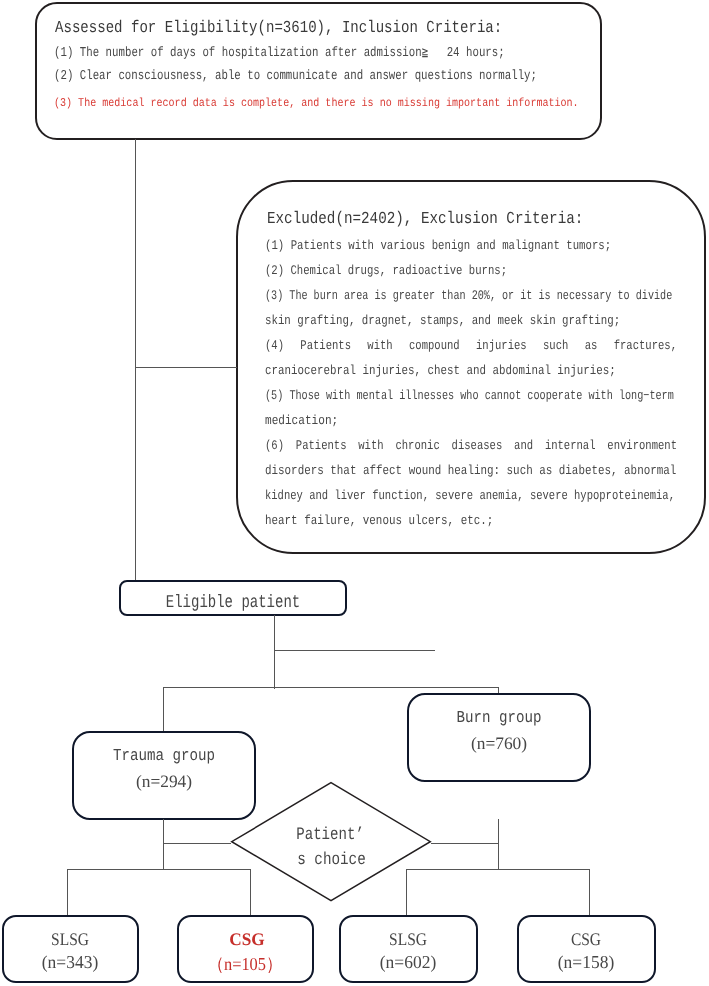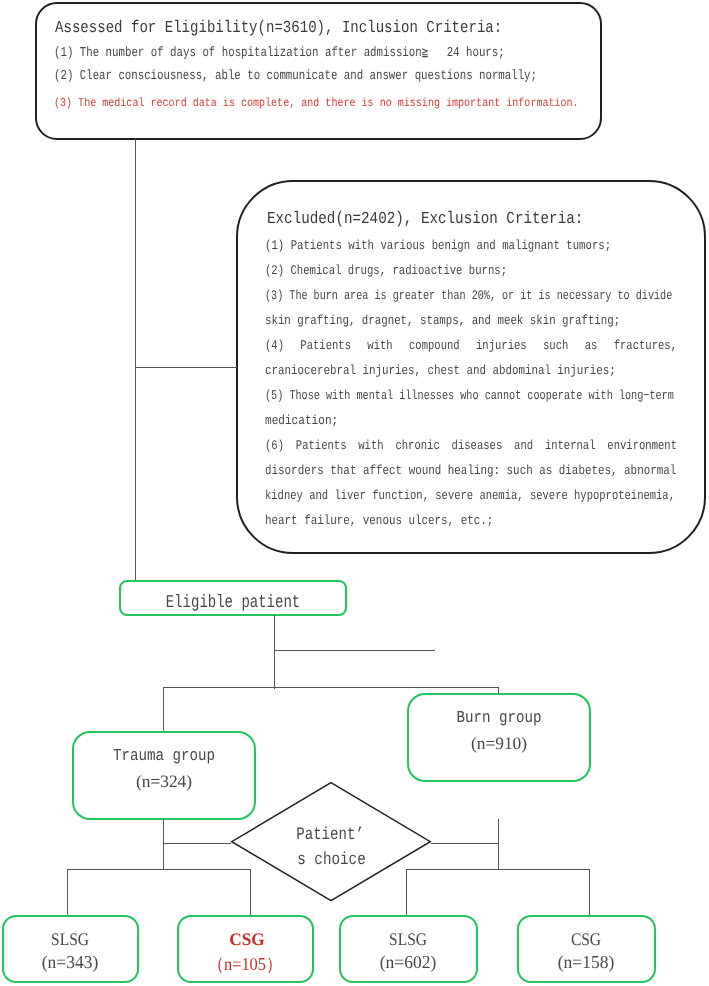--- a/index.html
+++ b/index.html
@@ -25,21 +25,21 @@
   #b1 .li{left:17px;font-size:13.52px;transform:scaleX(0.794);}
   #b1 .li3{left:17px;font-size:11.92px;transform:scaleX(0.844);color:#d93b35;}
 
   
   #b2{left:236px;top:180px;width:470px;height:374px;border:2px solid #231f20;border-radius:57px;}
   #b2 .head{left:29px;top:28px;font-size:16.86px;transform:scaleX(0.845);color:#3a3a3a;}
   #b2 .jf{white-space:normal;text-align:justify;text-align-last:justify;}
   #b2 .li{left:27px;font-size:13.2px;}
 
   
-  .sbox{position:absolute;box-sizing:border-box;border:2px solid #22c55e;background:#fff;}
+  .sbox{position:absolute;box-sizing:border-box;border:2px solid #0f172a;background:#fff;}
   .sbox .lbl{position:absolute;left:50%;white-space:nowrap;transform-origin:center top;}
   .serif{font-family:"Liberation Serif",serif;}
 </style>
 </head>
 <body>
 
 <div id="stage">
 
   <div class="rbox" id="b1">
     <div class="t head">Assessed for Eligibility(n=3610), Inclusion Criteria:</div>
@@ -74,26 +74,26 @@
   <div class="ln vln" style="left:274px;top:615px;height:74px;"></div>
   <div class="ln hln" style="left:274px;top:650px;width:161px;"></div>
 
 
   <div class="ln hln" style="left:163px;top:687px;width:335px;"></div>
   <div class="ln vln" style="left:163px;top:687px;height:45px;"></div>
   <div class="ln vln" style="left:497.5px;top:687px;height:45px;"></div>
 
   <div class="sbox" style="left:72px;top:731px;width:184px;height:89px;border-radius:18px;border-width:2px">
     <span class="t lbl" style="top:13px;font-size:16.57px;transform:translateX(-50%) scaleX(0.855)">Trauma group</span>
-    <span class="t lbl serif" style="top:38px;font-size:17.4px;transform:translateX(-50%)">(n=324)</span>
+    <span class="t lbl serif" style="top:38px;font-size:17.4px;transform:translateX(-50%)">(n=294)</span>
   </div>
 
   <div class="sbox" style="left:407px;top:693px;width:184px;height:89px;border-radius:18px;border-width:2px">
     <span class="t lbl" style="top:13px;font-size:16.57px;transform:translateX(-50%) scaleX(0.855)">Burn group</span>
-    <span class="t lbl serif" style="top:38px;font-size:17.4px;transform:translateX(-50%)">(n=910)</span>
+    <span class="t lbl serif" style="top:38px;font-size:17.4px;transform:translateX(-50%)">(n=760)</span>
   </div>
 
   <svg style="position:absolute;left:229px;top:780px;" width="204" height="124">
     <polygon points="102,2.7 201.3,61.7 102,120.7 2.7,61.7" fill="#fff" stroke="#231f20" stroke-width="1.5"></polygon>
   </svg>
   <div class="t" style="left:337.5px;top:825.5px;font-size:17.4px;transform:translateX(-50%) scaleX(0.81)">Patient’</div>
   <div class="t" style="left:338.5px;top:850.5px;font-size:17.4px;transform:translateX(-50%) scaleX(0.82)">s choice</div>
 
   <div class="ln vln" style="left:163px;top:819px;height:50px;"></div>
   <div class="ln hln" style="left:163px;top:842.5px;width:68px;"></div>

